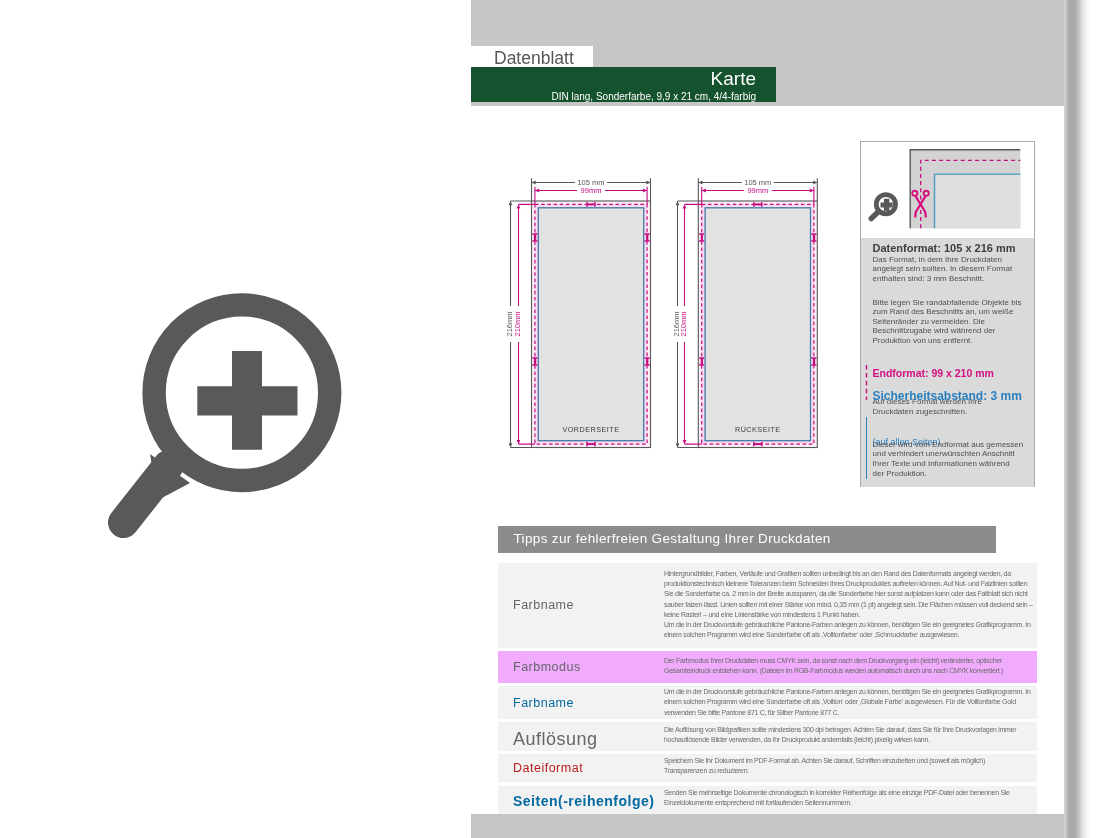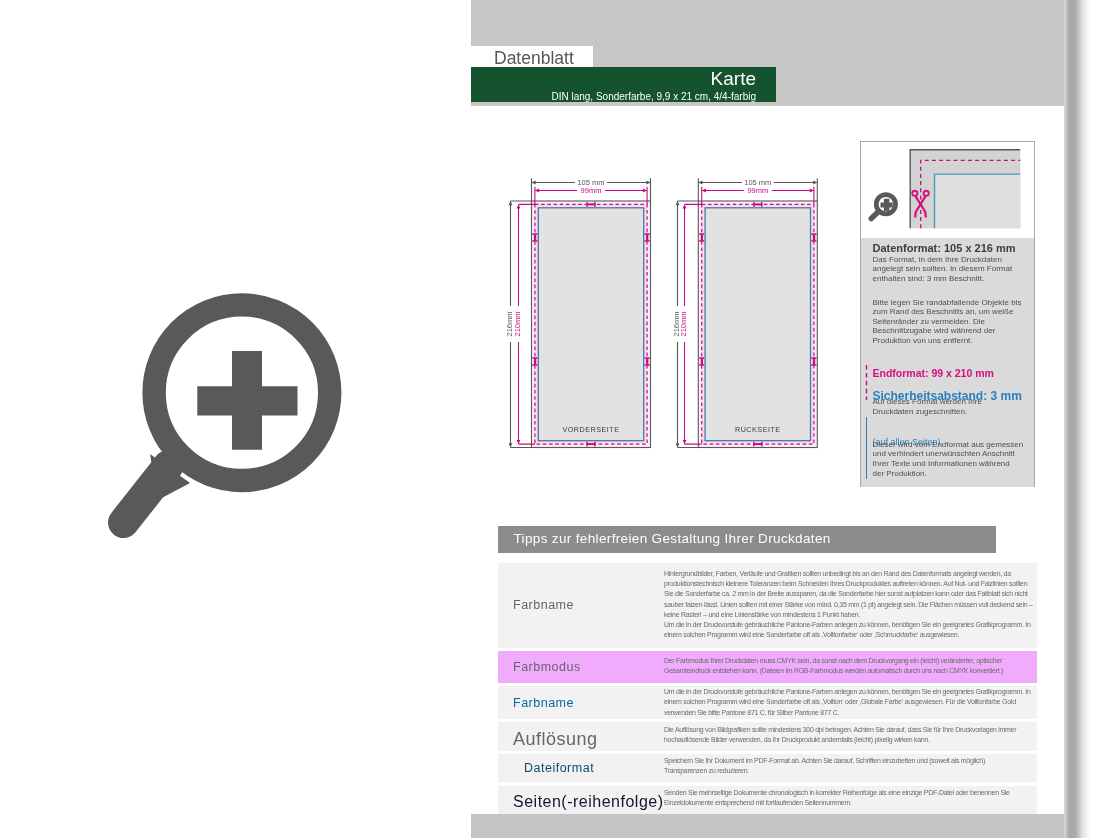--- a/index.html
+++ b/index.html
@@ -211,22 +211,22 @@
   <div class="abs" style="left:15px;top:9.5px;font-size:12.5px;letter-spacing:0.5px;color:#0369a1;">Farbname</div>
   <div class="abs" style="left:166.4px;top:1px;font-size:7.5px;line-height:10.45px;letter-spacing:-0.3px;color:#6b6b6b;white-space:nowrap;transform:scaleX(0.93);transform-origin:0 0;">Um die in der Druckvorstufe gebräuchliche Pantone-Farben anlegen zu können, benötigen Sie ein geeignetes Grafikprogramm. In<br>einem solchen Programm wird eine Sonderfarbe oft als ,Vollton‘ oder ,Globale Farbe‘ ausgewiesen. Für die Volltonfarbe Gold<br>verwenden Sie bitte Pantone 871 C, für Silber Pantone 877 C.</div>
 </div>
 
 <div class="abs" style="left:498px;top:722px;width:538.5px;height:28.5px;background:#f2f2f2;">
   <div class="abs" style="left:15px;top:7px;font-size:18px;letter-spacing:0.5px;color:#666668;">Auflösung</div>
   <div class="abs" style="left:166.4px;top:2.5px;font-size:7.5px;line-height:10.45px;letter-spacing:-0.3px;color:#6b6b6b;white-space:nowrap;transform:scaleX(0.93);transform-origin:0 0;">Die Auflösung von Bildgrafiken sollte mindestens 300 dpi betragen. Achten Sie darauf, dass Sie für Ihre Druckvorlagen immer<br>hochauflösende Bilder verwenden, da Ihr Druckprodukt andernfalls (leicht) pixelig wirken kann.</div>
 </div>
 
 <div class="abs" style="left:498px;top:754px;width:538.5px;height:28px;background:#f2f2f2;">
-  <div class="abs" style="left:26px;top:7px;font-size:12.5px;letter-spacing:0.5px;color:#0c4a6e;">Dateiformat</div>
+  <div class="abs" style="left:15px;top:7px;font-size:12.5px;letter-spacing:0.5px;color:#b91c1c;">Dateiformat</div>
   <div class="abs" style="left:166.4px;top:2px;font-size:7.5px;line-height:10.45px;letter-spacing:-0.3px;color:#6b6b6b;white-space:nowrap;transform:scaleX(0.93);transform-origin:0 0;">Speichern Sie Ihr Dokument im PDF-Format ab. Achten Sie darauf, Schriften einzubetten und (soweit als möglich)<br>Transparenzen zu reduzieren.</div>
 </div>
 
 <div class="abs" style="left:498px;top:785.5px;width:538.5px;height:28.5px;background:#f2f2f2;">
-  <div class="abs" style="left:15px;top:7px;font-size:16px;letter-spacing:0.5px;color:#0f172a;">Seiten(-reihenfolge)</div>
+  <div class="abs" style="left:15px;top:7px;font-size:14px;letter-spacing:0.5px;color:#0369a1;font-weight:bold;">Seiten(-reihenfolge)</div>
   <div class="abs" style="left:166.4px;top:2.5px;font-size:7.5px;line-height:10.45px;letter-spacing:-0.3px;color:#6b6b6b;white-space:nowrap;transform:scaleX(0.93);transform-origin:0 0;">Senden Sie mehrseitige Dokumente chronologisch in korrekter Reihenfolge als eine einzige PDF-Datei oder benennen Sie<br>Einzeldokumente entsprechend mit fortlaufenden Seitennummern.</div>
 </div>
 
 <div class="abs" style="left:471px;top:814px;width:593px;height:24px;background:#c5c5c6;"></div>
 
 </body></html>

